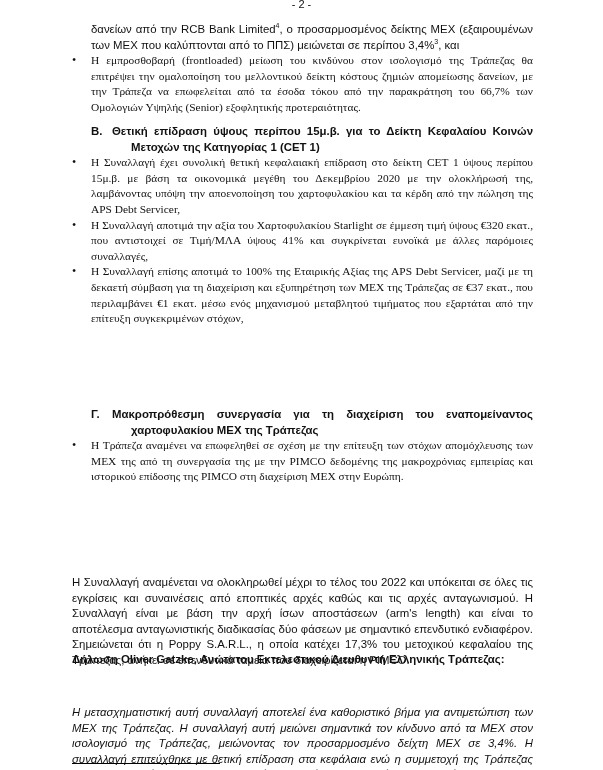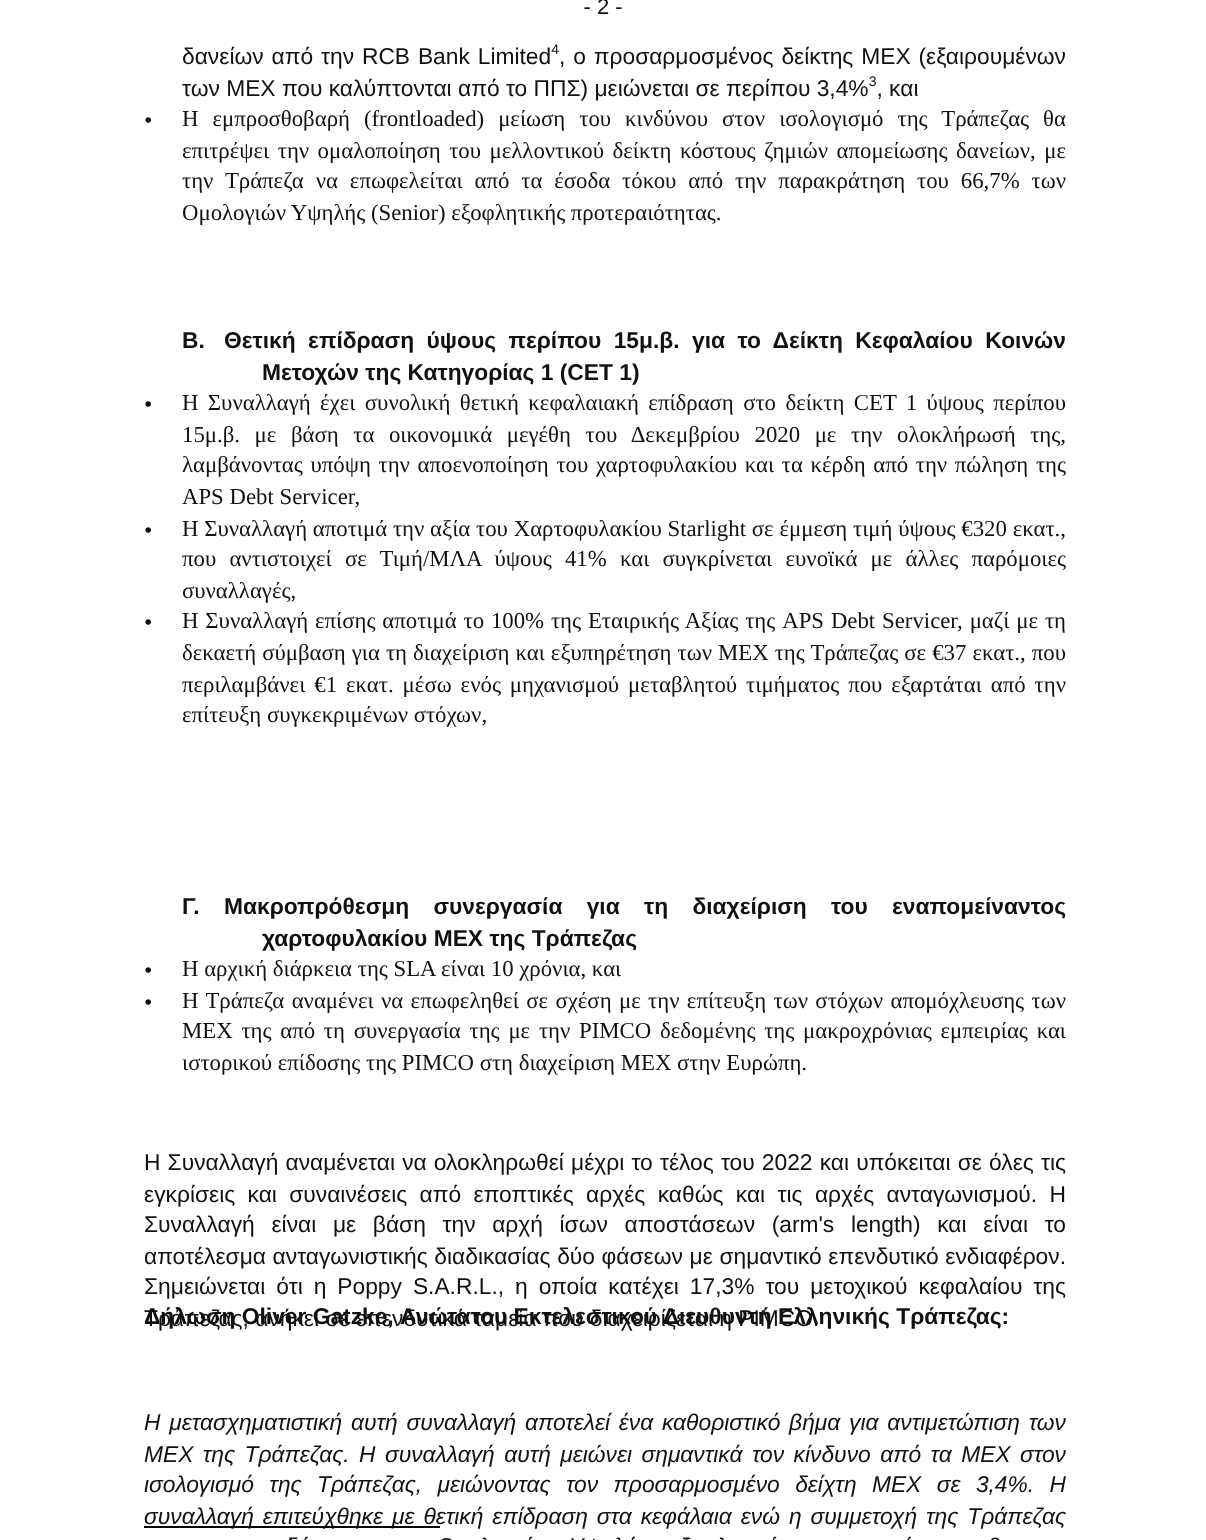--- a/index.html
+++ b/index.html
@@ -7,21 +7,21 @@
          font-family:"Liberation Sans", sans-serif; font-size:11.4px; color:#111; line-height:15.6px; }
   .pagenum { position:absolute; top:-3px; left:0; width:603px; text-align:center; font-size:11px; line-height:14px; }
   .block { position:absolute; }
   .just { text-align:justify;margin-top:28px; }
   ul.bl { list-style:none; margin:0; padding:0; }
   ul.bl li { position:relative; padding-left:19px; text-align:justify;font-family:Liberation Serif, serif; }
   ul.bl li::before { content:"•"; position:absolute; left:0; top:0; font-size:12px; }
   .cont { padding-left:19px; text-align:justify; }
   .heading { font-weight:bold; padding-left:19px; text-indent:0; position:relative; }
   .heading .letter { position:absolute; left:0; top:0; }
-  .heading .htext { display:block; padding-left:21px; text-align:justify;margin-top:40px; }
+  .heading .htext { display:block; padding-left:21px; text-align:justify; }
   .italic { font-style:italic; }
   .bold { font-weight:bold; }
   sup { font-size:7px; line-height:0; vertical-align:super; }
   .footrule { position:absolute; left:72px; top:763px; width:148px; border-top:1px solid #000; }
 </style>
 </head>
 <body>
 
 <div class="pagenum">- 2 -</div>
 
@@ -43,21 +43,20 @@
     <li>Η Συναλλαγή επίσης αποτιμά το 100% της Εταιρικής Αξίας της APS Debt Servicer, μαζί με τη δεκαετή σύμβαση για τη διαχείριση και εξυπηρέτηση των ΜΕΧ της Τράπεζας σε €37 εκατ., που περιλαμβάνει €1 εκατ. μέσω ενός μηχανισμού μεταβλητού τιμήματος που εξαρτάται από την επίτευξη συγκεκριμένων στόχων,</li>
   </ul>
 </div>
 
 <div class="block" style="left:72px; top:407px; width:461px;">
   <div class="heading">
     <span class="letter" style="left:19px;">Γ.</span>
     <span class="htext" style="padding-left:40px; text-indent:-19px;">Μακροπρόθεσμη συνεργασία για τη διαχείριση του εναπομείναντος χαρτοφυλακίου ΜΕΧ της Τράπεζας</span>
   </div>
   <ul class="bl">
-    <li>Η αρχική διάρκεια της SLA είναι 10 χρόνια, και</li>
     <li>Η Τράπεζα αναμένει να επωφεληθεί σε σχέση με την επίτευξη των στόχων απομόχλευσης των ΜΕΧ της από τη συνεργασία της με την PIMCO δεδομένης της μακροχρόνιας εμπειρίας και ιστορικού επίδοσης της PIMCO στη διαχείριση ΜΕΧ στην Ευρώπη.</li>
   </ul>
 </div>
 
 <div class="block just" style="left:72px; top:547px; width:461px;">Η Συναλλαγή αναμένεται να ολοκληρωθεί μέχρι το τέλος του 2022 και υπόκειται σε όλες τις εγκρίσεις και συναινέσεις από εποπτικές αρχές καθώς και τις αρχές ανταγωνισμού.  Η Συναλλαγή είναι με βάση την αρχή ίσων αποστάσεων (arm's length) και είναι το αποτέλεσμα ανταγωνιστικής διαδικασίας δύο φάσεων με σημαντικό επενδυτικό ενδιαφέρον.  Σημειώνεται ότι η Poppy S.A.R.L., η οποία κατέχει 17,3% του μετοχικού κεφαλαίου της Τράπεζας, ανήκει σε επενδυτικά ταμεία που διαχειρίζεται η PIMCO.</div>
 
 <div class="block bold" style="left:72px; top:652px; width:470px; white-space:nowrap;">Δήλωση Oliver Gatzke, Ανώτατου Εκτελεστικού Διευθυντή Ελληνικής Τράπεζας:</div>
 <div class="block just italic" style="left:72px; top:677px; width:461px;">Η μετασχηματιστική αυτή συναλλαγή αποτελεί ένα καθοριστικό βήμα για αντιμετώπιση των ΜΕΧ της Τράπεζας.  Η συναλλαγή αυτή μειώνει σημαντικά τον κίνδυνο από τα ΜΕΧ στον ισολογισμό της Τράπεζας, μειώνοντας τον προσαρμοσμένο δείχτη ΜΕΧ σε 3,4%.  Η συναλλαγή επιτεύχθηκε με θετική επίδραση στα κεφάλαια ενώ η συμμετοχή της Τράπεζας στη χρηματοδότηση των Ομολογιών Υψηλής εξοφλητικής προτεραιότητας θα της εξασφαλίσει επιτοκιακά έσοδα για τα επόμενα χρόνια.  Έχουμε επίσης επιτυχώς συμφωνήσει την πώληση</div>
 
 <div class="footrule"></div>

